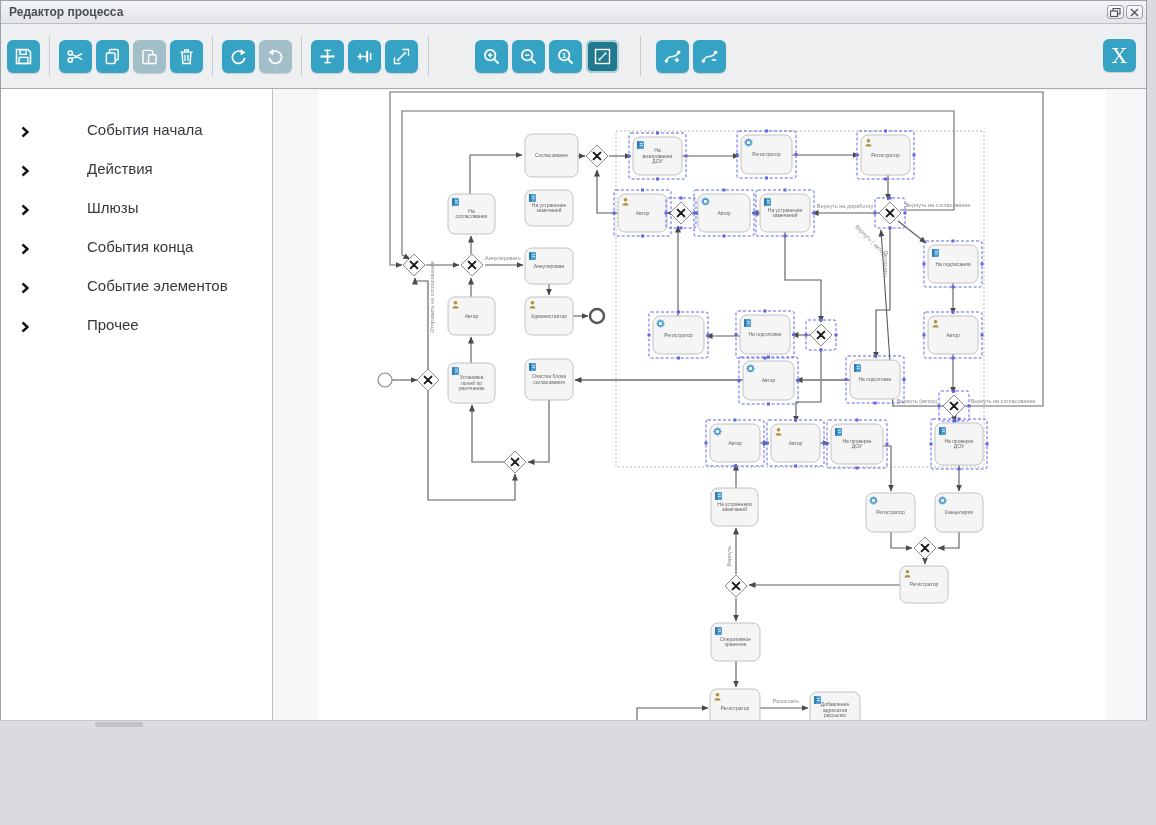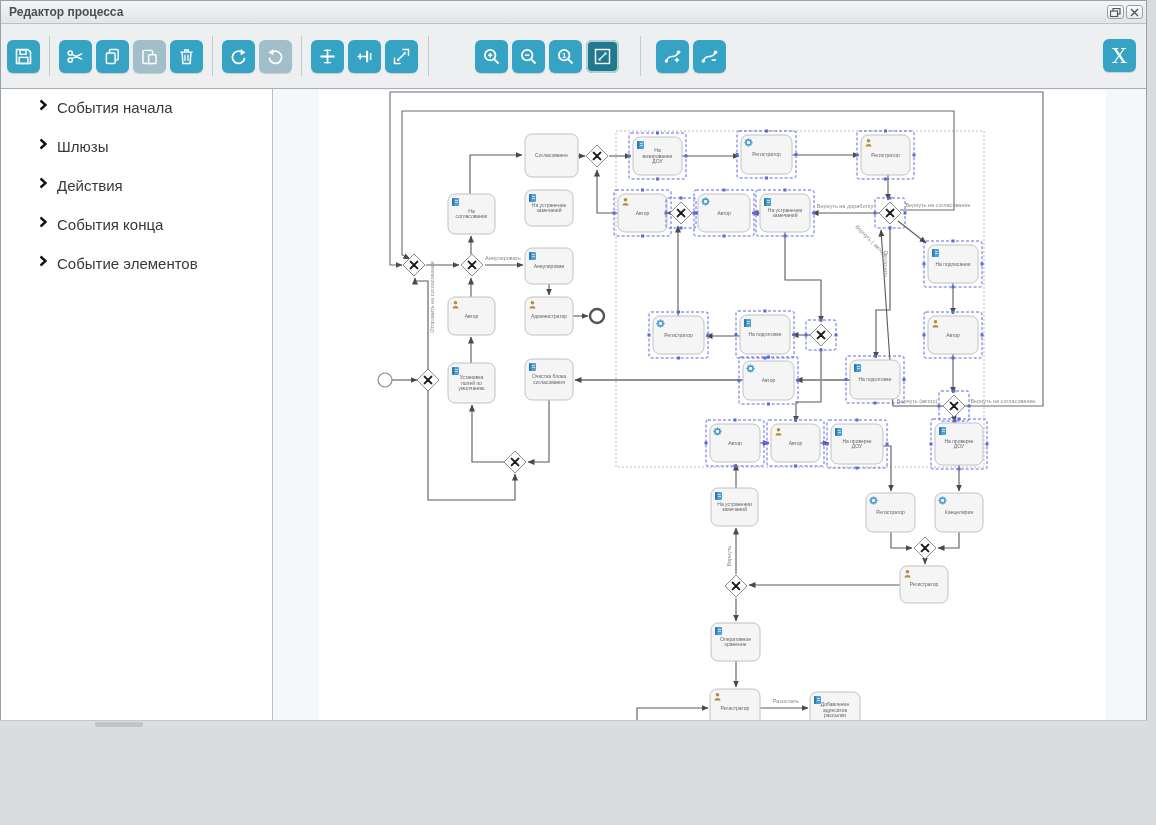--- a/index.html
+++ b/index.html
@@ -14,21 +14,21 @@
   .toolbar{position:relative;height:64px;background:#edeff1;border-bottom:1px solid #a9aeb6;display:flex;align-items:center;}
   .tbtn{width:33px;height:33px;border-radius:6px;background:#36a3c4;display:flex;align-items:center;justify-content:center;flex:0 0 auto;cursor:pointer;box-shadow:0 1px 1px rgba(0,0,0,.15);}
   .tbtn.disabled{background:#a2bfc9;cursor:default;}
   .tbtn.active{background:#20798f;box-shadow:inset 0 0 0 2px rgba(255,255,255,.65);}
   .tsep{width:1px;height:40px;background:#c7cbd1;flex:0 0 auto;}
   .tbtn svg{display:block;}
   .xbtn{position:absolute;right:10px;top:15px;width:33px;height:33px;border-radius:6px;background:#36a3c4;color:#fff;display:flex;align-items:center;justify-content:center;font-family:"DejaVu Serif",serif;font-size:21px;cursor:pointer;box-shadow:0 1px 1px rgba(0,0,0,.15);}
   
   .bodyrow{display:flex;height:729px;}
   .sidebar{width:272px;background:#fff;border-right:1px solid #b9bdc4;box-sizing:border-box;padding-top:10px;}
-  .sb-item{height:39px;display:flex;align-items:flex-start;padding-left:38px;cursor:pointer;color:#35383d;font-size:15px;}
+  .sb-item{height:39px;display:flex;align-items:flex-end;padding-left:20px;cursor:pointer;color:#35383d;font-size:15px;gap:48px;}
   .sb-item svg{margin-right:10px;flex:0 0 auto;}
   .canvas{position:relative;flex:1;background:#f6f7f8;overflow:hidden;}
   .canvas svg.diagram{position:absolute;left:0;top:0;}
   .canvas-bottombar{position:absolute;left:0;right:0;bottom:0;height:13px;background:#e9eef3;border-top:1px solid #dde3e9;}
   
   .page-scroll{position:absolute;left:0;bottom:0;width:1156px;height:8px;background:#dcdee1;border-top:1px solid #c6c8cb;}
   .page-scroll .thumb{position:absolute;left:95px;top:1px;width:48px;height:5px;background:#c1c3c6;border-radius:2px;}
   .page-right-strip{position:absolute;right:0;top:0;width:9px;height:825px;background:#d9dbde;}
 </style>
 </head>
@@ -182,39 +182,45 @@
         <div class="sb-item">
             <svg width="8" height="12" viewBox="0 0 8 12">
               <path d="M1.5,1.5 L6.5,6 L1.5,10.5" fill="none" stroke="#111" stroke-width="2.4"></path>
             </svg>
             <span>События начала</span>
           </div>
         <div class="sb-item">
             <svg width="8" height="12" viewBox="0 0 8 12">
               <path d="M1.5,1.5 L6.5,6 L1.5,10.5" fill="none" stroke="#111" stroke-width="2.4"></path>
             </svg>
-            <span>Шлюзы</span>
+            <span>Действия</span>
           </div>
         <div class="sb-item">
             <svg width="8" height="12" viewBox="0 0 8 12">
               <path d="M1.5,1.5 L6.5,6 L1.5,10.5" fill="none" stroke="#111" stroke-width="2.4"></path>
             </svg>
-            <span>Действия</span>
+            <span>Шлюзы</span>
           </div>
         <div class="sb-item">
             <svg width="8" height="12" viewBox="0 0 8 12">
               <path d="M1.5,1.5 L6.5,6 L1.5,10.5" fill="none" stroke="#111" stroke-width="2.4"></path>
             </svg>
             <span>События конца</span>
           </div>
         <div class="sb-item">
             <svg width="8" height="12" viewBox="0 0 8 12">
               <path d="M1.5,1.5 L6.5,6 L1.5,10.5" fill="none" stroke="#111" stroke-width="2.4"></path>
             </svg>
             <span>Событие элементов</span>
+          </div>
+        <div class="sb-item">
+            <svg width="8" height="12" viewBox="0 0 8 12">
+              <path d="M1.5,1.5 L6.5,6 L1.5,10.5" fill="none" stroke="#111" stroke-width="2.4"></path>
+            </svg>
+            <span>Прочее</span>
           </div>
       </div>
 
       <div class="canvas">
         <svg class="diagram" width="874" height="729" viewBox="273 87 874 729" xmlns="http://www.w3.org/2000/svg">
             <defs>
               <marker id="arr" markerWidth="8" markerHeight="8" refX="6.5" refY="3" orient="auto" markerUnits="userSpaceOnUse">
                 <path d="M0,0 L7,3 L0,6 Z" fill="#4a4a4a"></path>
               </marker>
             </defs>

